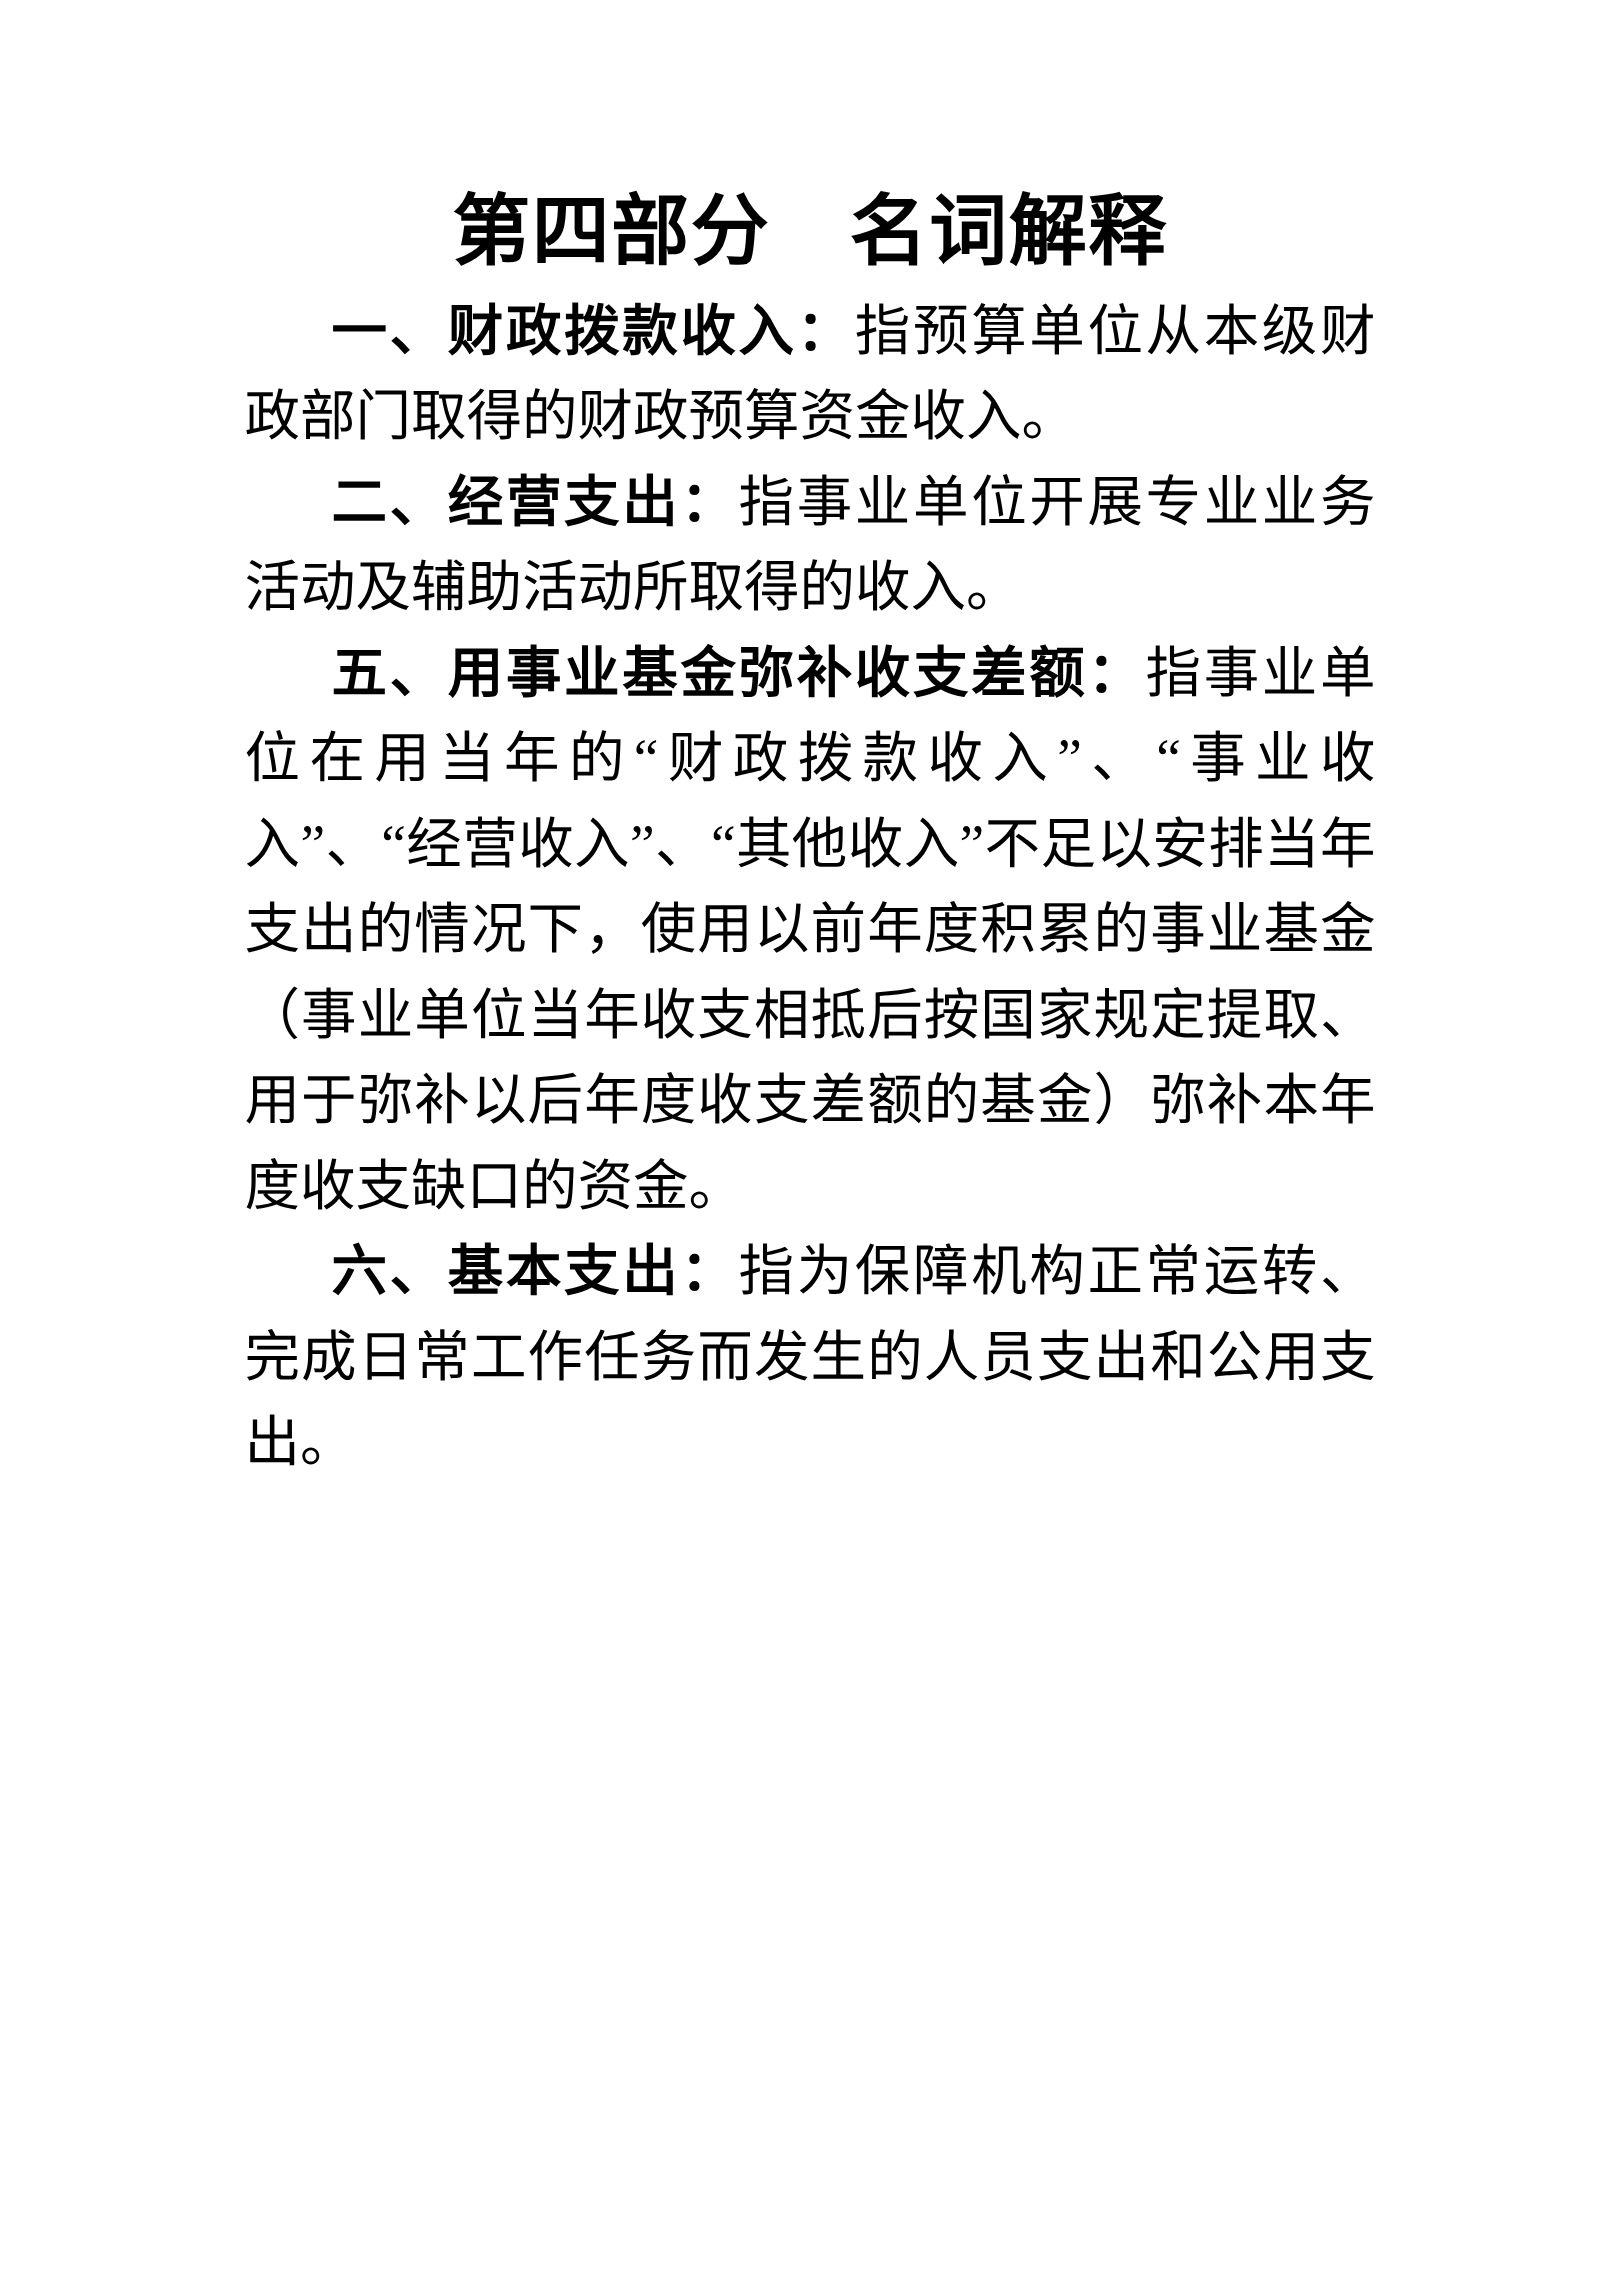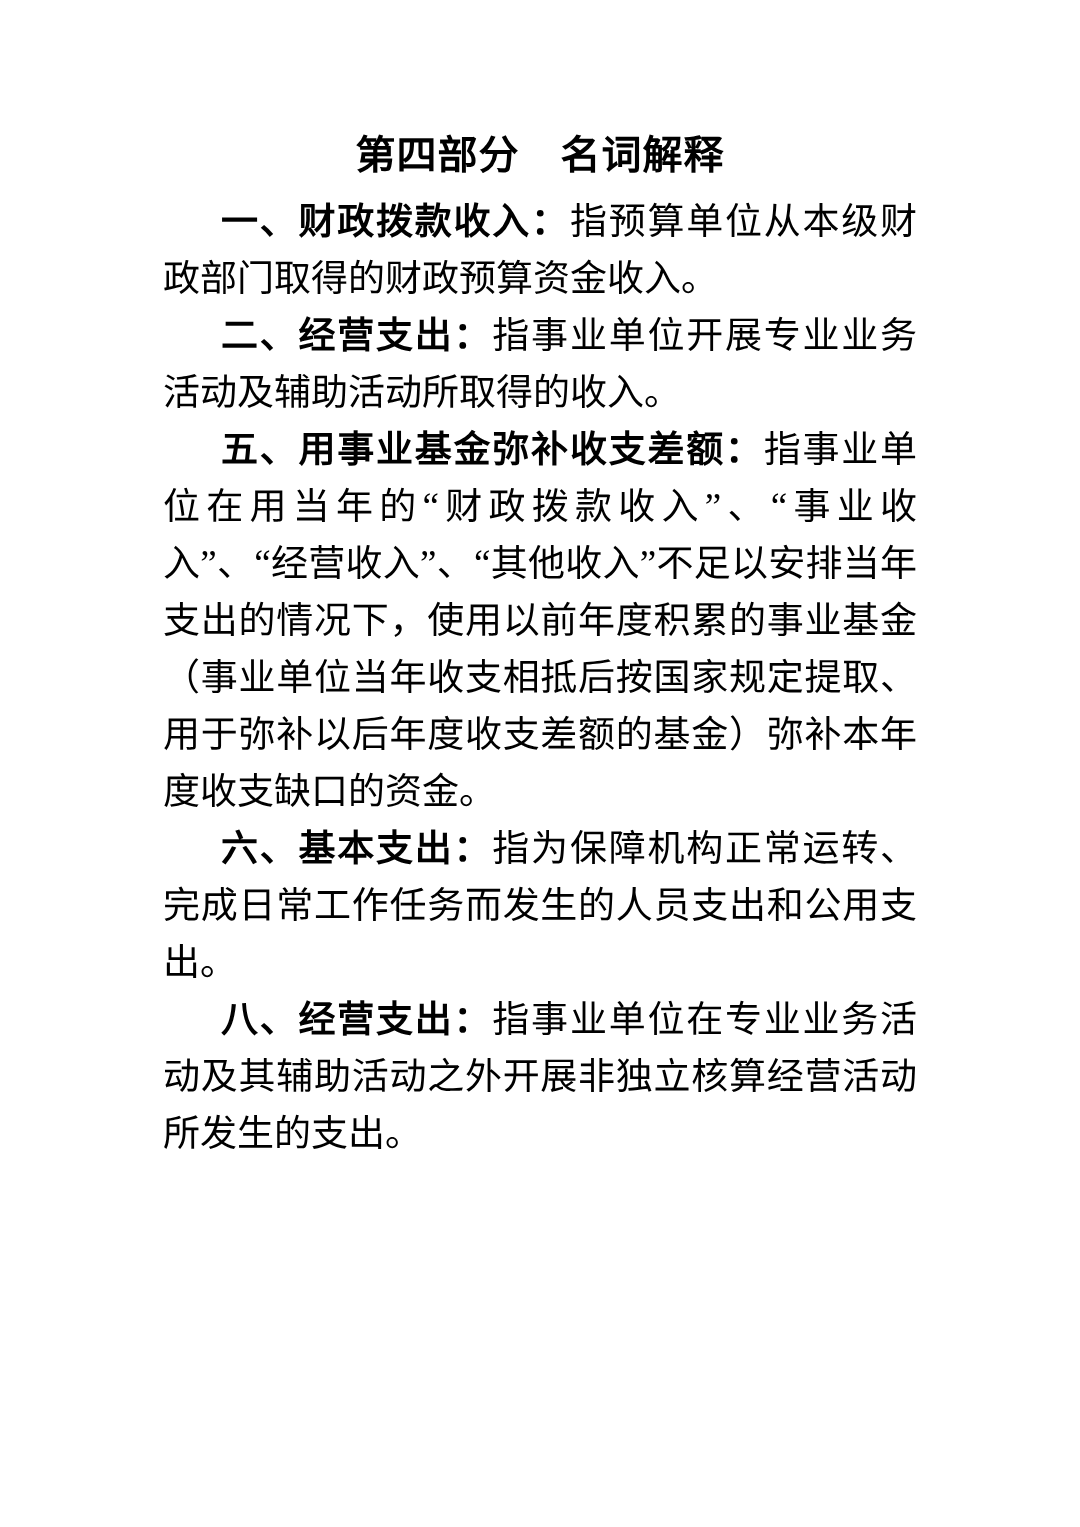--- a/index.html
+++ b/index.html
@@ -18,21 +18,21 @@
     box-sizing: border-box;
     width: 1080px;
     height: 1527px;
     padding: 126px 163px 0 163px;
     background: #ffffff;
   }
   .doc-title {
     margin: 0 0 9px 0;
     font-family: "Liberation Sans", sans-serif;
     font-weight: 700;
-    font-size: 40px;
+    font-size: 52px;
     line-height: 58px;
     text-align: center;
     letter-spacing: 1px;
     white-space: pre;
   }
   .term-paragraph {
     margin: 0;
     font-size: 37px;
     line-height: 57px;
     text-align: justify;
@@ -59,15 +59,14 @@
 
   <p class="term-paragraph"><span class="term-lead">二、经营支出：</span><span class="term-definition">指事业单位开展专业业务活动及辅助活动所取得的收入。</span></p>
 
 
 
   <p class="term-paragraph"><span class="term-lead">五、用事业基金弥补收支差额：</span><span class="term-definition">指事业单位在用当年的“财政拨款收入”、“事业收入”、“经营收入”、“其他收入”不足以安排当年支出的情况下，使用以前年度积累的事业基金（事业单位当年收支相抵后按国家规定提取、用于弥补以后年度收支差额的基金）弥补本年度收支缺口的资金。</span></p>
 
   <p class="term-paragraph"><span class="term-lead">六、基本支出：</span><span class="term-definition">指为保障机构正常运转、完成日常工作任务而发生的人员支出和公用支出。</span></p>
 
 
-  <p class="term-paragraph"><span class="term-lead">八、经营支出：</span><span class="term-definition">指事业单位在专业业务活动及其辅助活动之外开展非独立核算经营活动所发生的支出。</span></p>
 
 </div>
 
 </body></html>

